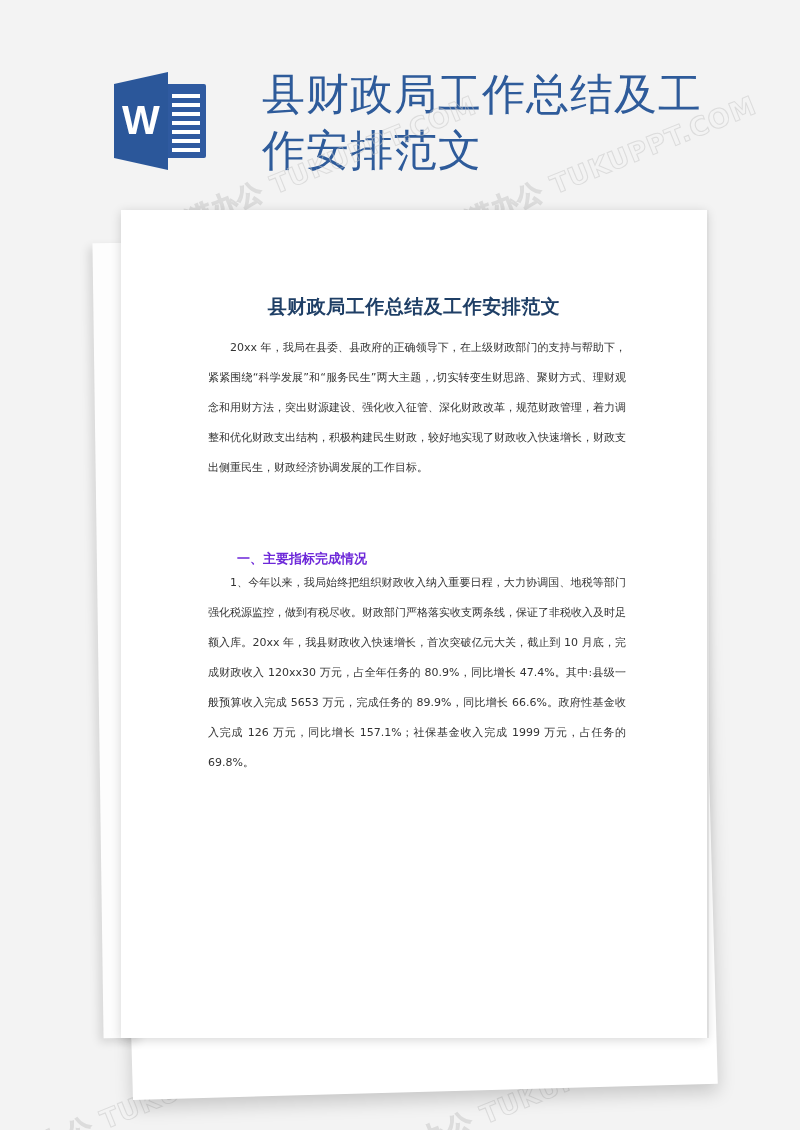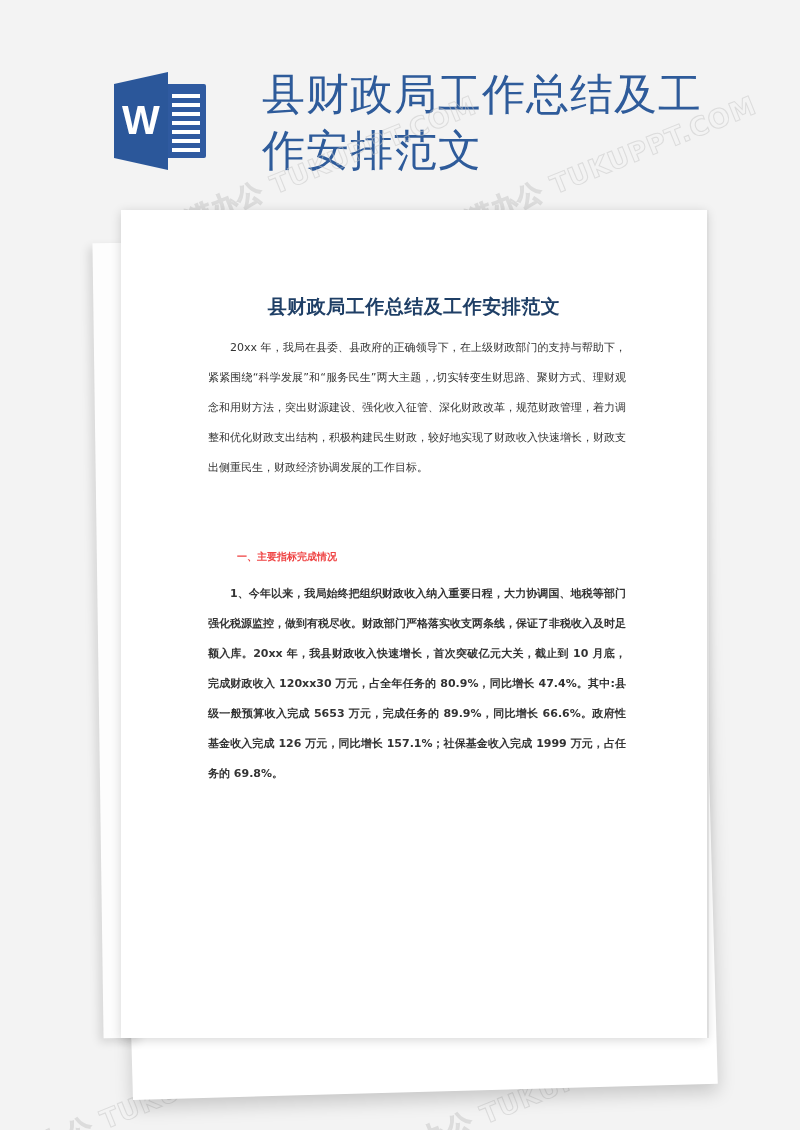--- a/index.html
+++ b/index.html
@@ -44,23 +44,23 @@
   }
   .body-text {
     position: absolute; left: 87px; width: 418px;
     font-size: 11px; line-height: 30px; color: #333;
     text-align: justify;
   }
   .para { text-indent: 2em; margin: 0; }
   .p1 { top: 123px; }
   .heading1 {
     position: absolute; left: 116px; top: 340px;
-    font-size: 10px; font-weight: bold; color: #ef4444;
+    font-size: 13px; font-weight: bold; color: #6d28d9;
   }
-  .p2 { top: 369px; font-weight: bold; }
+  .p2 { top: 358px; }
   .p3 { top: 614px; }
 </style>
 </head>
 <body>
 
 <div class="header">
   <div class="word-icon">
     <svg width="100" height="98" viewBox="0 0 100 98">
       <rect x="38" y="12" width="58" height="74" rx="2" fill="#2f5aa0"></rect>
       <g fill="#ffffff">

